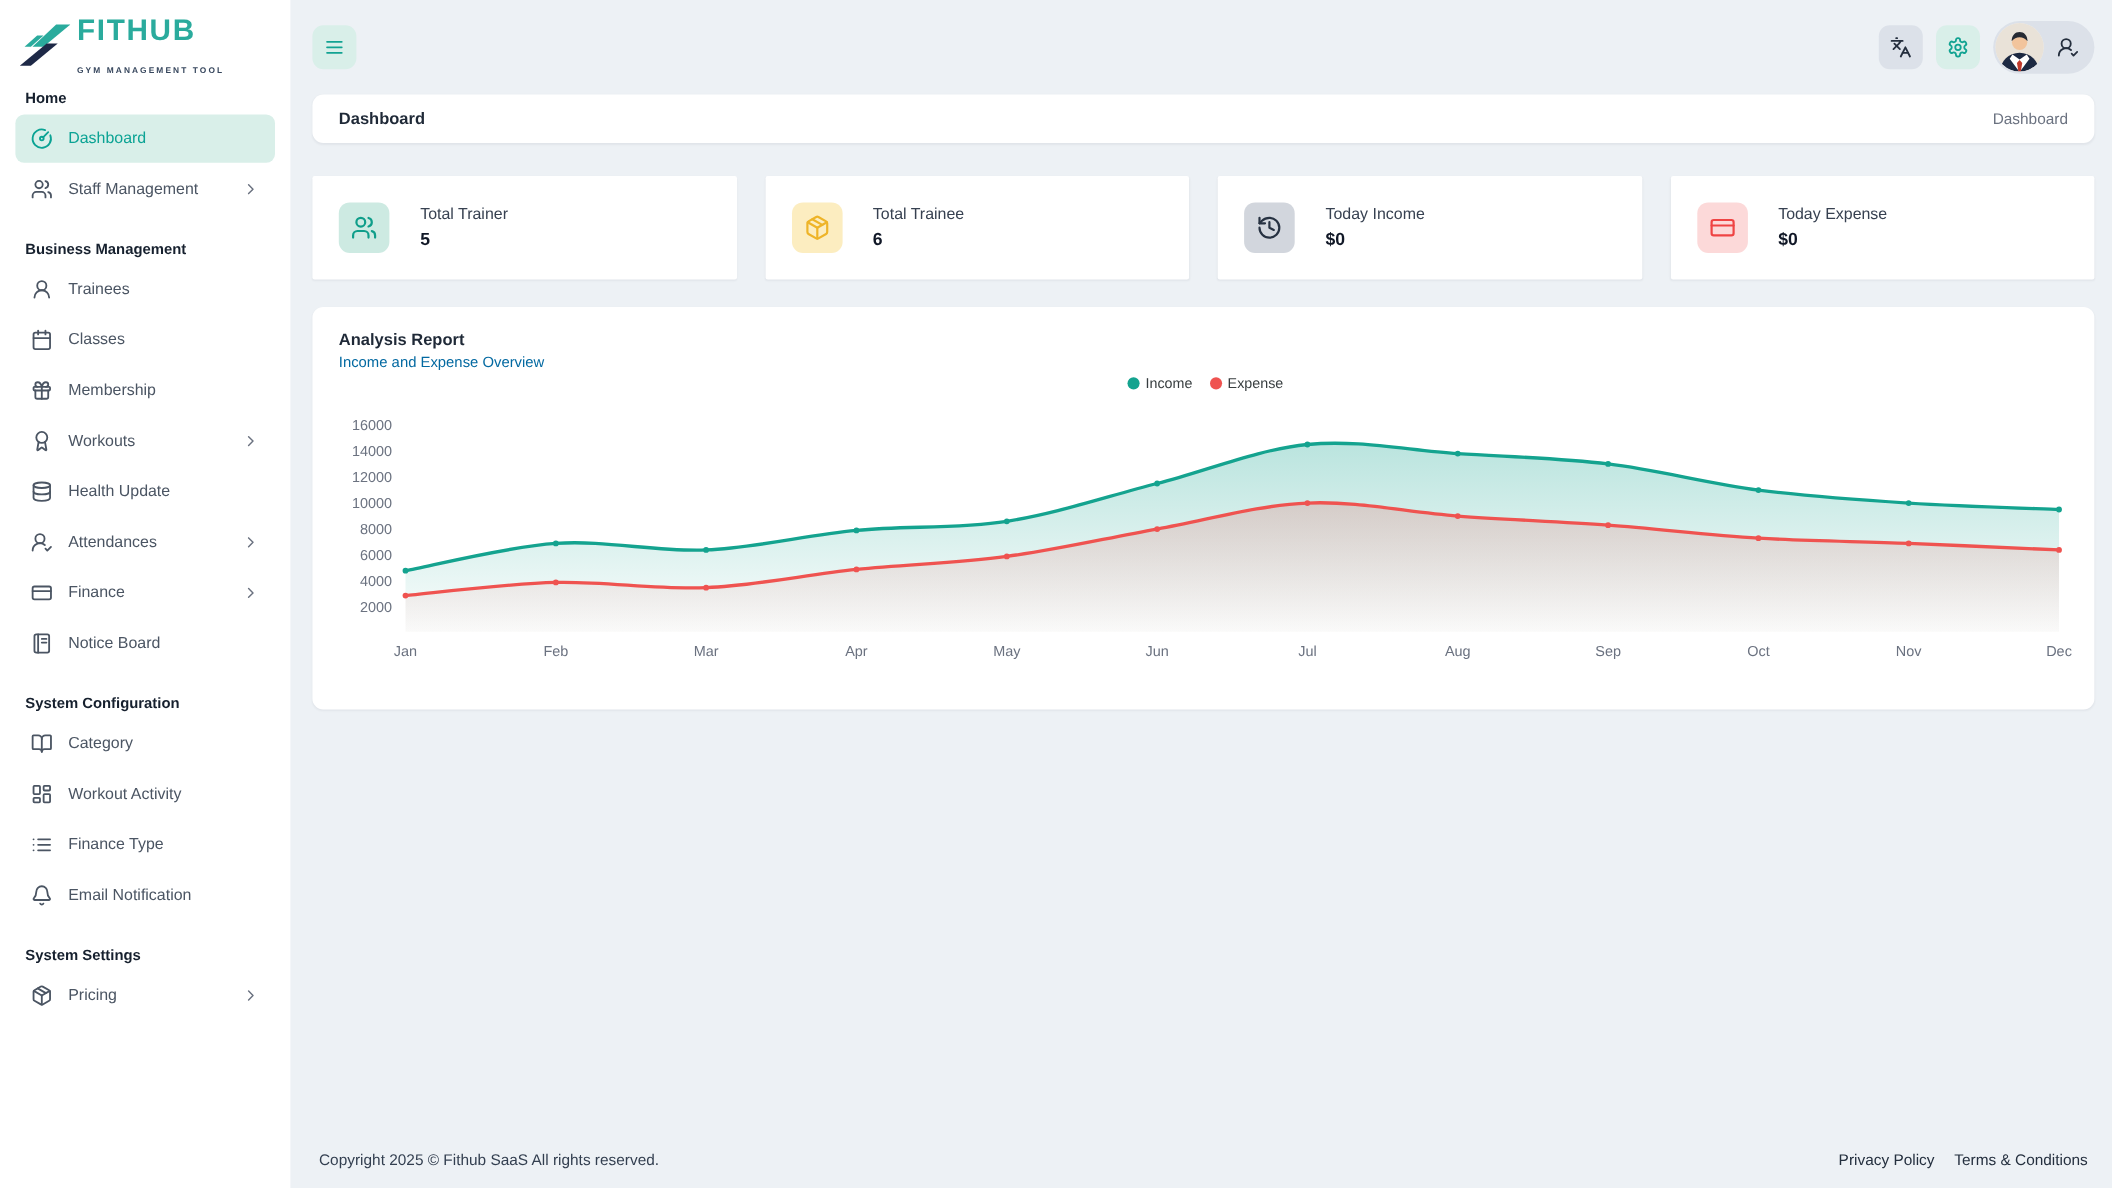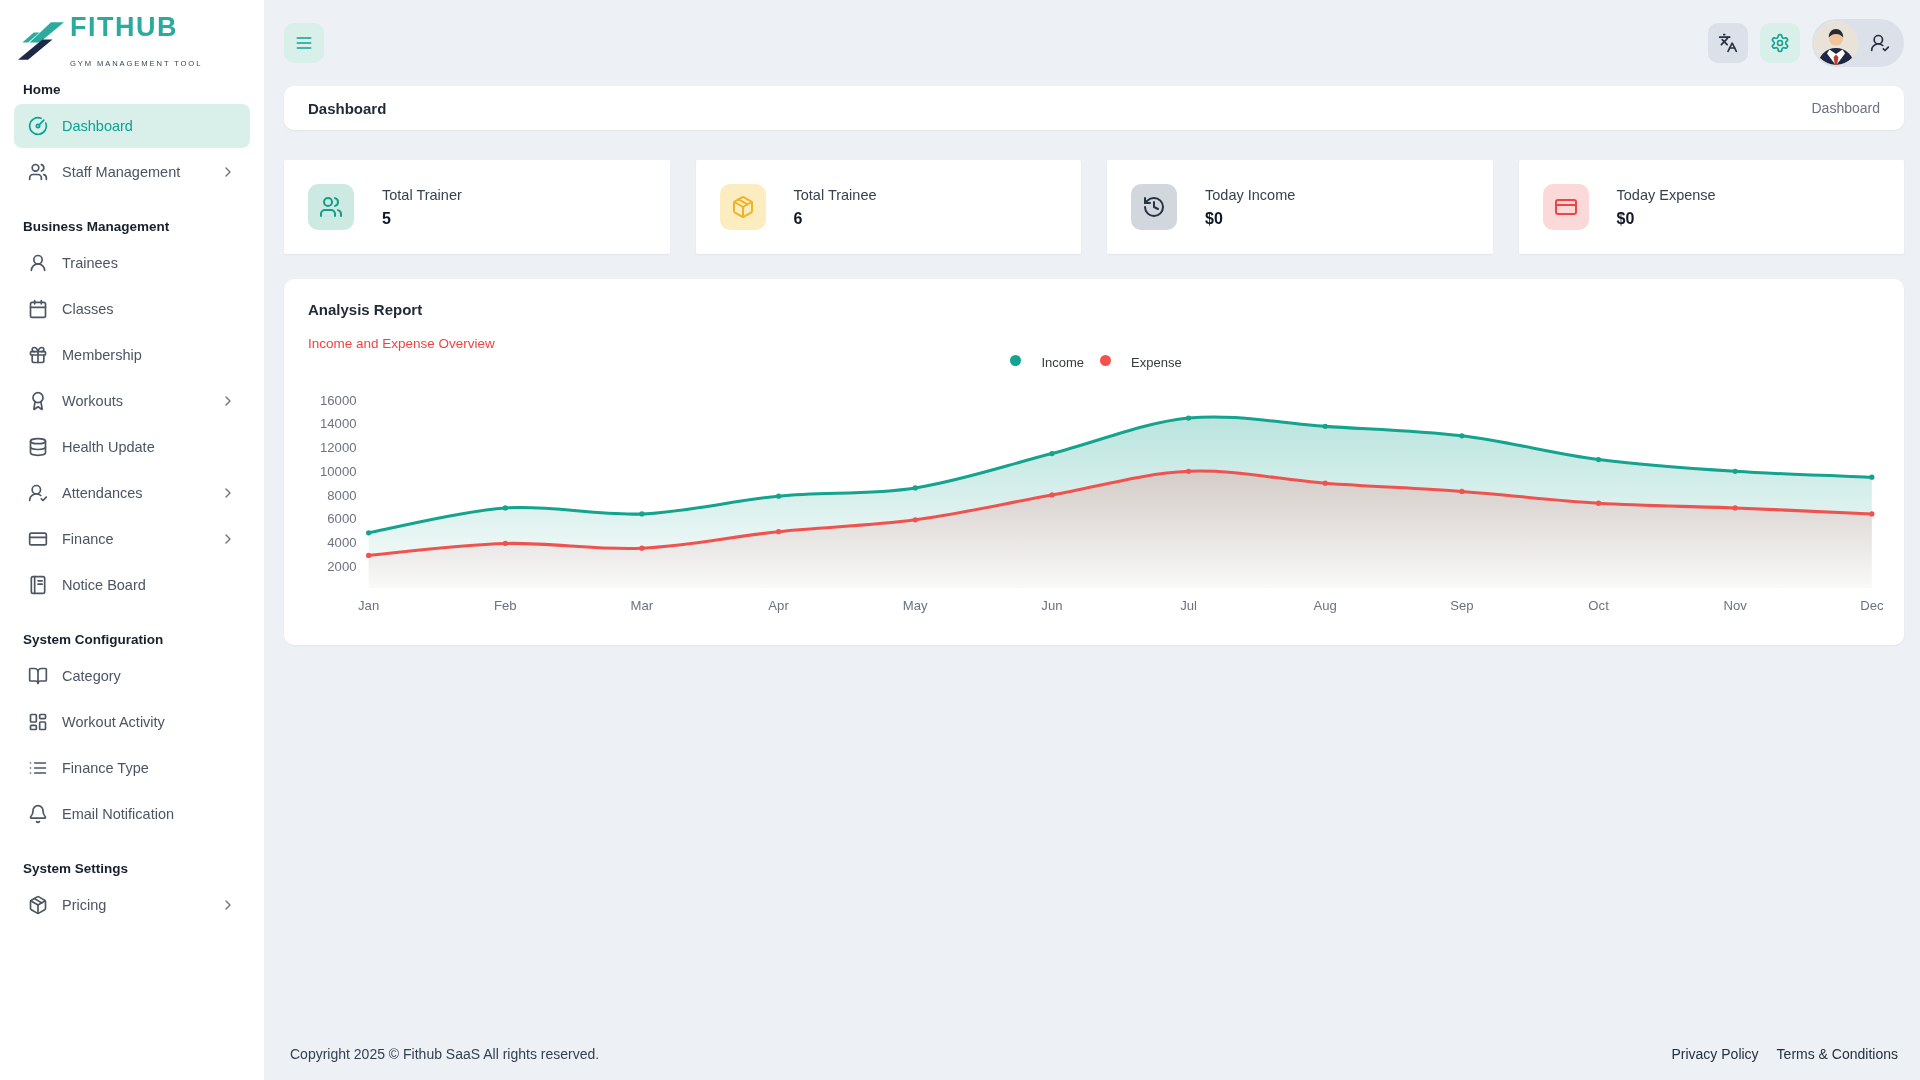--- a/index.html
+++ b/index.html
@@ -4,21 +4,21 @@
 <style>
   html,body{margin:0;padding:0}
   body{width:1920px;height:1080px;background:#edf1f5;font-family:"Liberation Sans",sans-serif;display:flex;overflow:hidden;-webkit-font-smoothing:antialiased}
   *{box-sizing:border-box}
 
   
   .sidebar{width:264px;background:#fff;height:100%;padding:0 14px;flex-shrink:0;overflow:hidden}
   .logo{display:flex;align-items:center;gap:6px;padding:12px 4px 6px;height:76px}
   .logo-mark svg{width:46px;height:42px;display:block}
   .brand-name{font-size:27px;font-weight:700;color:#2aab9d;letter-spacing:1.5px;line-height:1}
-  .brand-tagline{font-size:7.6px;letter-spacing:1.9px;color:#35455c;margin-top:18px;font-weight:400}
+  .brand-tagline{font-size:7.6px;letter-spacing:1.9px;color:#35455c;margin-top:18px;font-weight:700}
   .nav-section{font-size:13.5px;font-weight:700;color:#16202e;margin:25px 9px 7px}
   .nav-section:first-child{margin-top:6px}
   .nav-item{display:flex;align-items:center;gap:14px;height:44px;padding:0 14px;border-radius:8px;color:#4b5563;font-size:14.5px;margin:2px 0;cursor:pointer}
   .nav-item .chev{margin-left:auto;color:#6b7280}
   .nav-item.active{background:#d9efe9;color:#0ba394;font-weight:500}
   .icon svg{display:block;width:20px;height:20px}
   .chev svg{width:16px;height:16px}
 
   
   .main{flex:1;display:flex;flex-direction:column;padding:0 16px 0 20px;overflow:hidden;height:100%}
@@ -42,23 +42,23 @@
   .stat-ic svg{width:24px;height:24px;display:block}
   .stat-label{font-size:14.5px;color:#374151}
   .stat-value{font-size:16px;font-weight:700;color:#111827;margin-top:7px}
   .accent-teal  .stat-ic{background:#cdeae2;color:#0f9e8a}
   .accent-amber .stat-ic{background:#fcedc0;color:#eeb428}
   .accent-gray  .stat-ic{background:#d2d6dd;color:#273242}
   .accent-red   .stat-ic{background:#fcd9d9;color:#ef4444}
 
   .chart-card{background:#fff;border-radius:10px;margin-top:25px;padding:22px 20px 8px 24px;height:366px;box-shadow:0 1px 2px rgba(16,24,40,.05);flex-shrink:0}
   .an-title{font-size:15px;font-weight:700;color:#1f2937}
-  .an-sub{font-size:13.5px;color:#ef4444;margin-top:18px}
+  .an-sub{font-size:13.5px;color:#0369a1;margin-top:4px}
   .legend{display:flex;justify-content:center;align-items:center;gap:16px;margin-top:4px}
-  .lg-item{display:flex;gap:20px;font-size:13px;color:#373d3f;cursor:pointer}
+  .lg-item{display:flex;align-items:center;gap:5px;font-size:13px;color:#373d3f;cursor:pointer}
   .lg-dot{width:11px;height:11px;border-radius:50%;display:inline-block}
   #chart-svg{width:100%;height:auto;display:block;margin-top:0}
   .ax{font-size:13px;fill:#6b7280;font-family:"Liberation Sans",sans-serif}
 
   .footer{margin-top:auto;display:flex;justify-content:space-between;padding:0 6px 18px;font-size:14px;color:#333f50;flex-shrink:0}
   .f-links{display:flex;gap:18px}
   .f-link{color:#25303f;cursor:pointer;text-decoration:none}
 </style>
 </head>
 <body>

